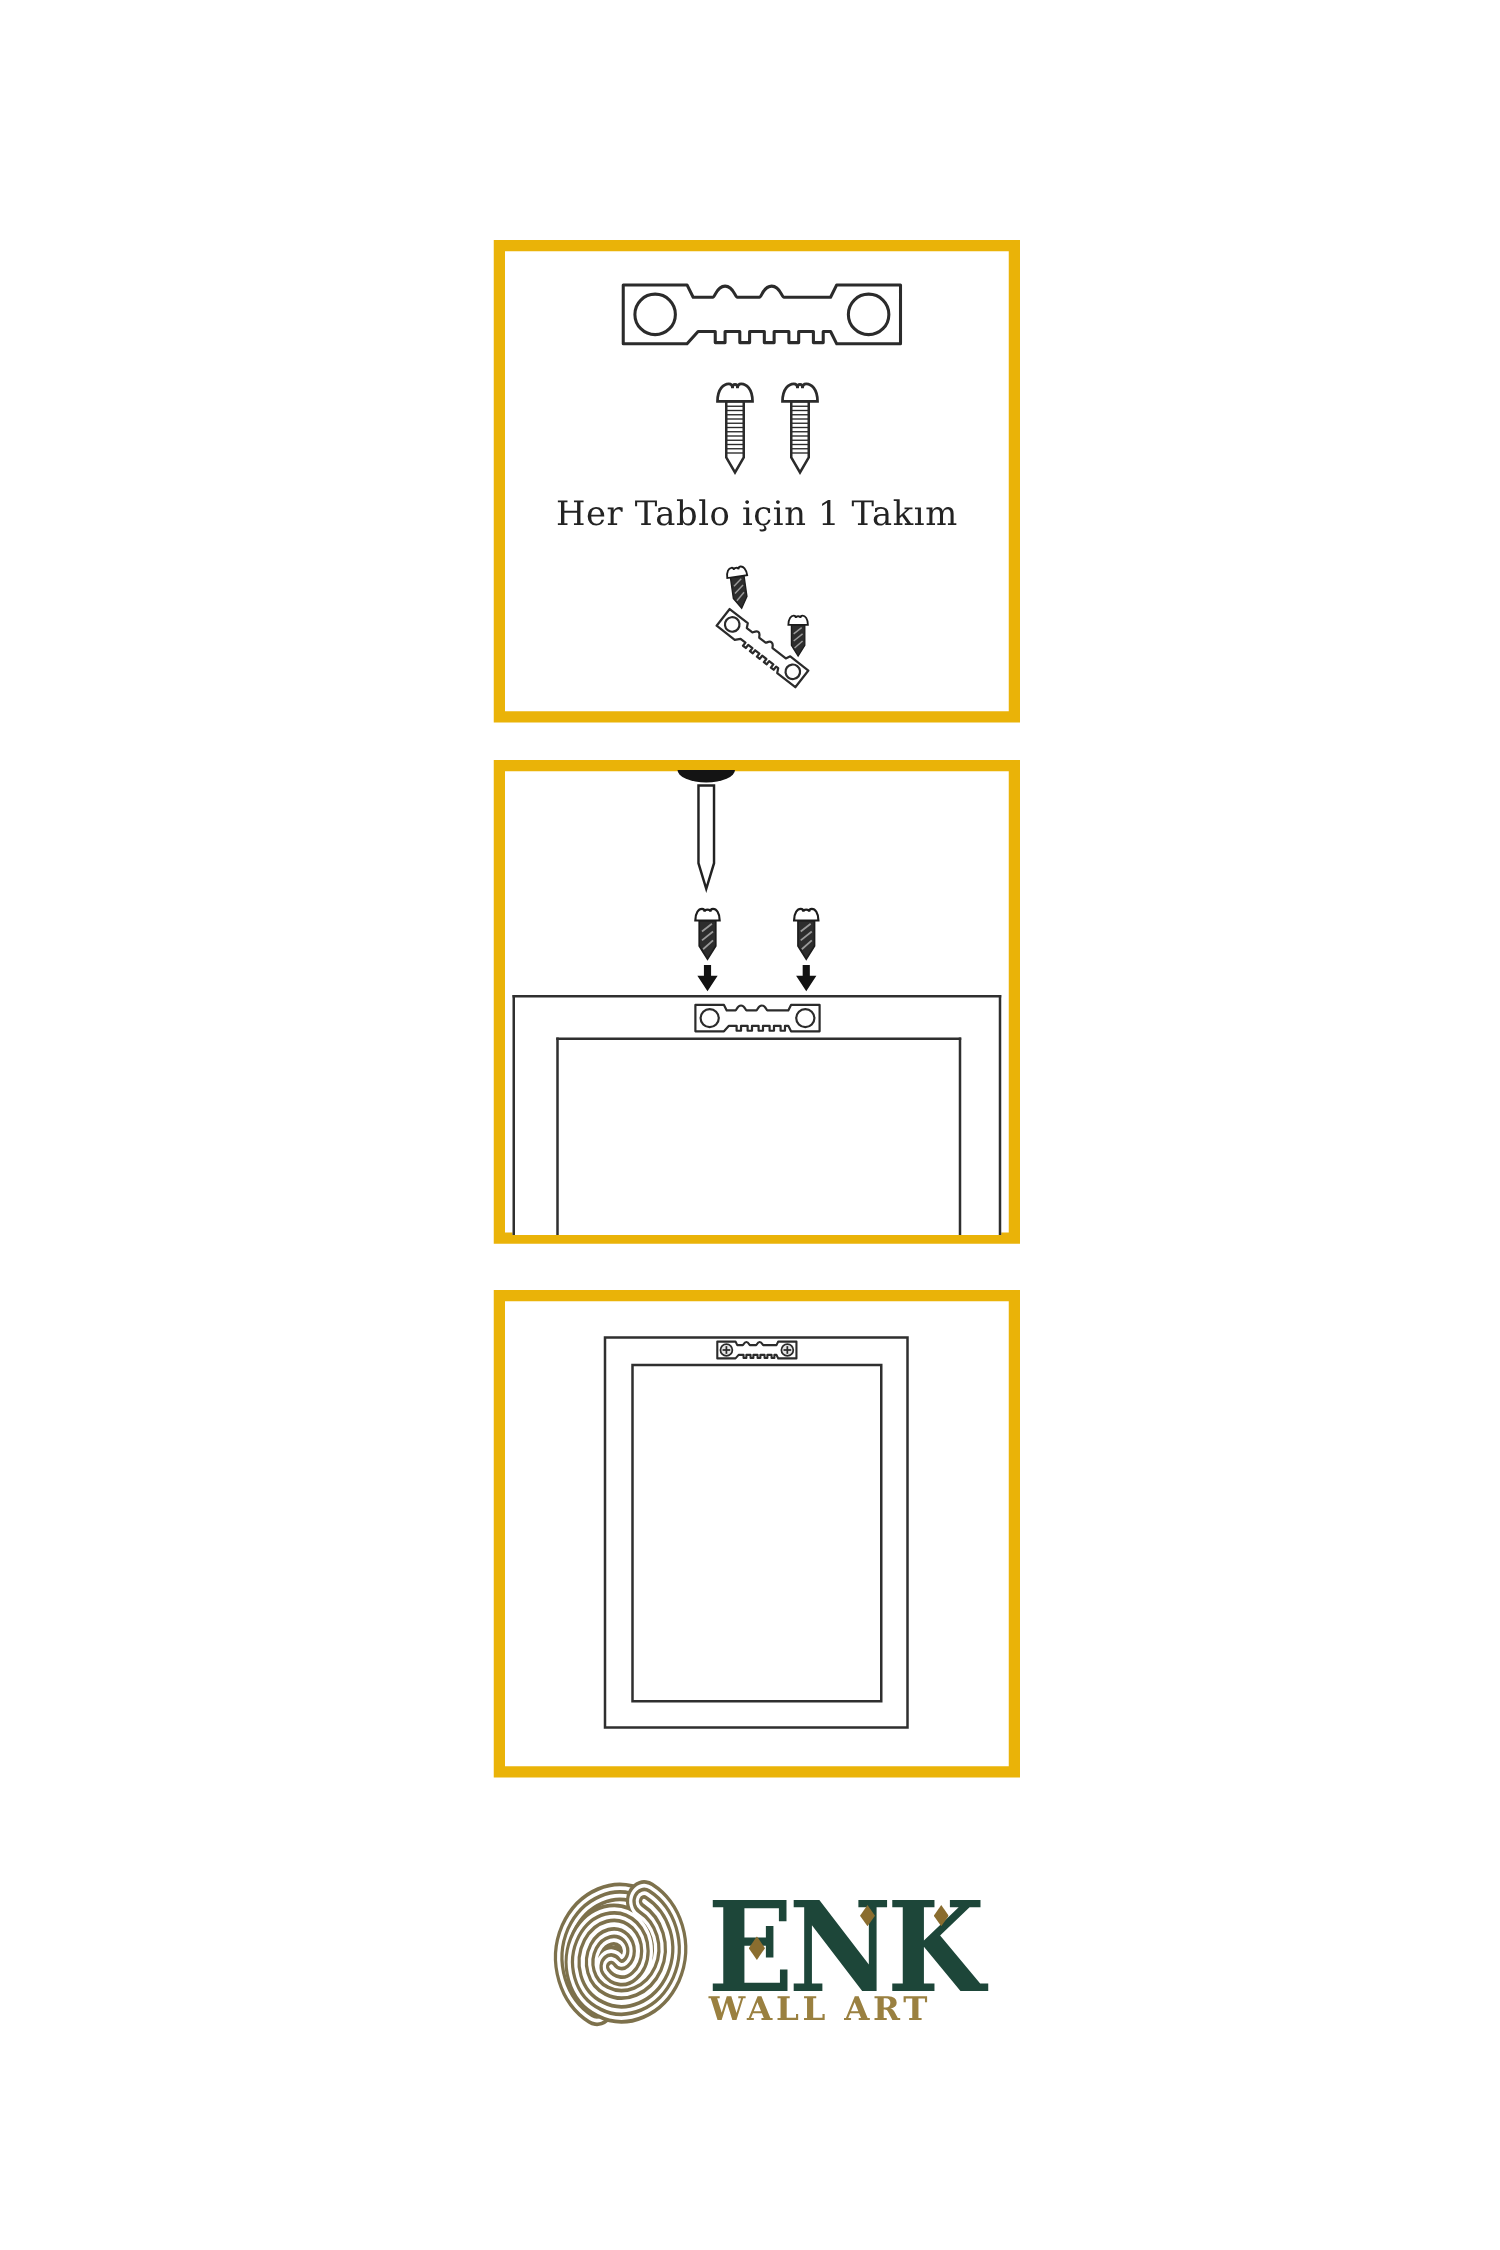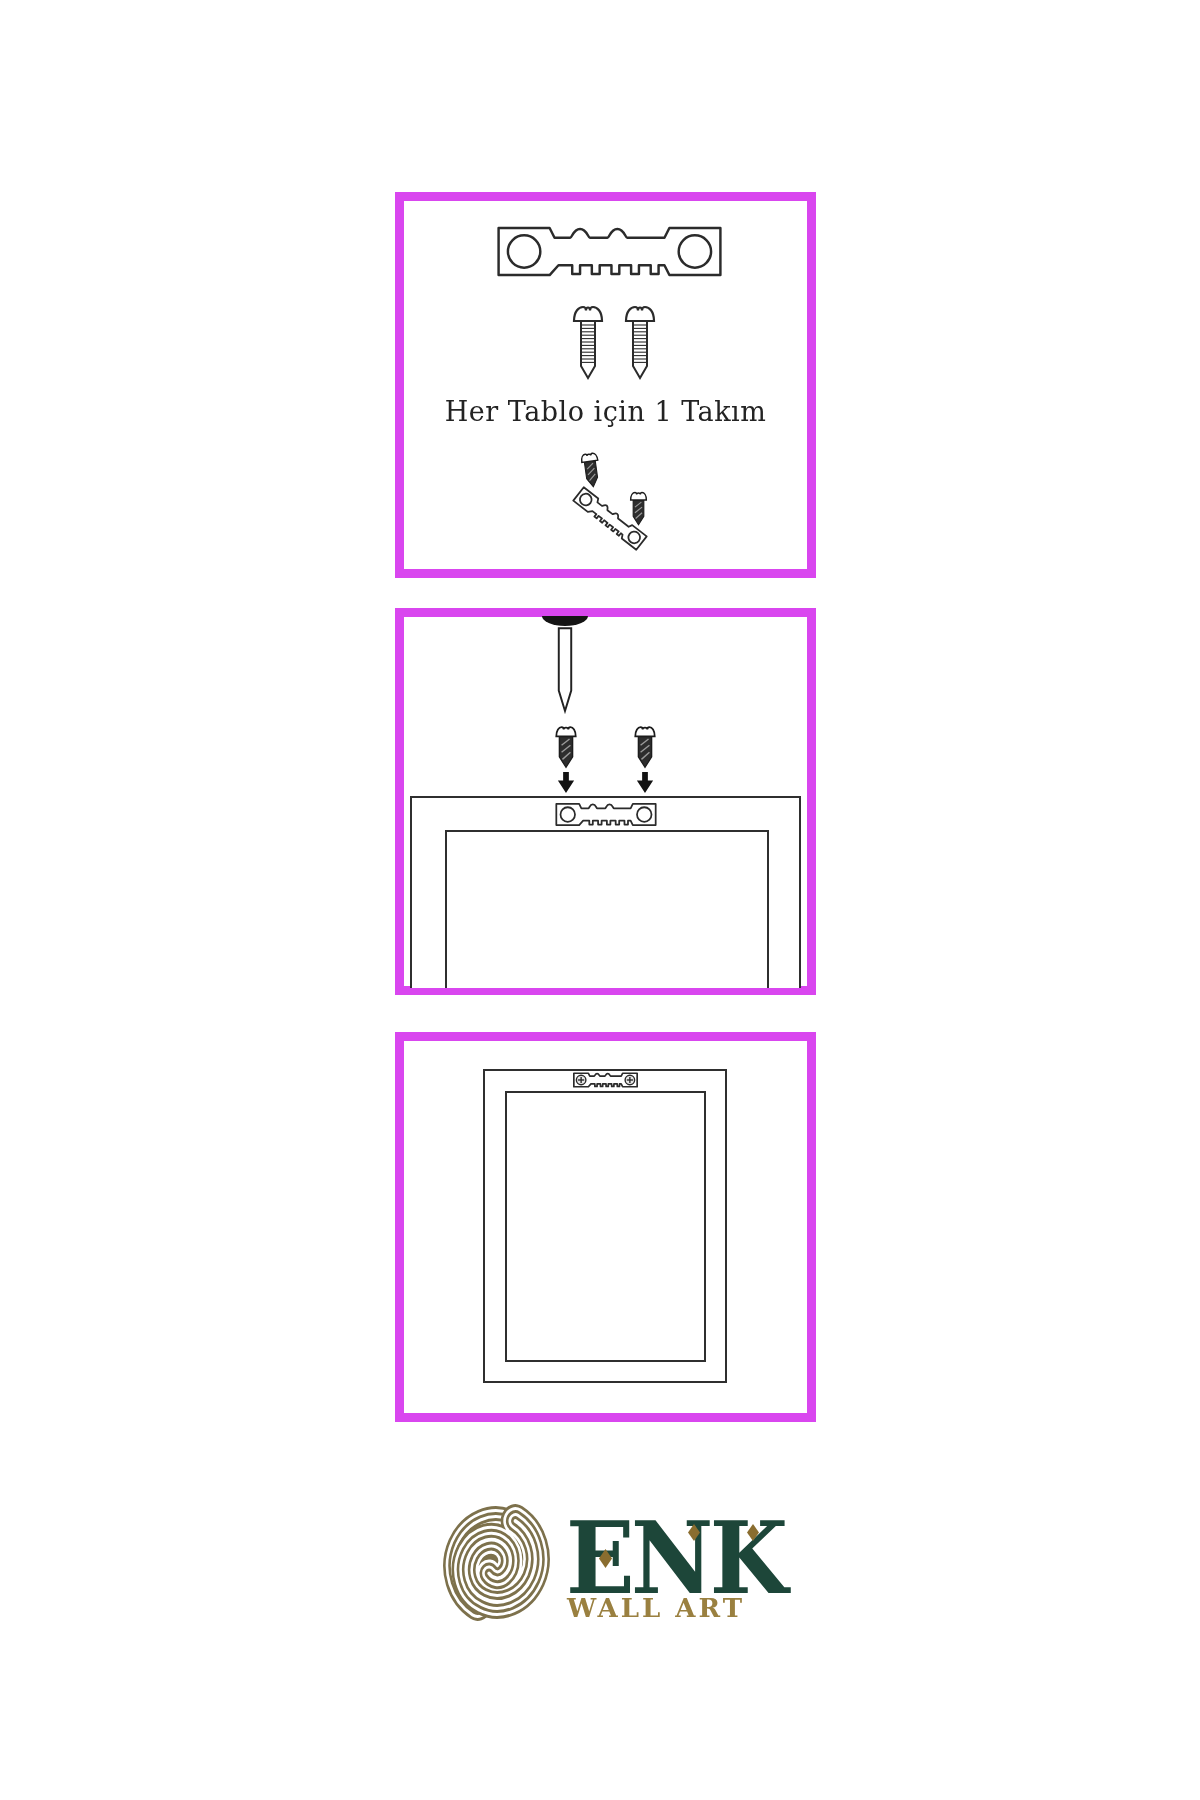--- a/index.html
+++ b/index.html
@@ -1,18 +1,18 @@
 <!DOCTYPE html>
 <html><head>
 <meta charset="utf-8">
 <style>
   html,body{margin:0;padding:0;background:#ffffff;}
   .canvas{position:relative;width:1200px;height:1800px;background:#ffffff;overflow:hidden;
           font-family:"DejaVu Serif","Liberation Serif",serif;}
-  .panel{position:absolute;left:395px;width:403px;border:9px solid #d946ef;background:#ffffff;}
+  .panel{position:absolute;left:395px;width:403px;border:9px solid #eab308;background:#ffffff;}
   .p1{top:192px;height:368px;}
   .p2{top:608px;height:369px;}
   .p3{top:1032px;height:372px;}
   .abs{position:absolute;}
   .caption{position:absolute;left:0;right:0;top:195px;text-align:center;
            font-size:27px;letter-spacing:.5px;color:#232323;white-space:nowrap;}
   .frame-rect{position:absolute;border:2px solid #2f2f2f;background:#ffffff;}
   .frame-rect.open-bottom{border-bottom:none;}
   .bump{position:absolute;left:138px;top:-1px;width:46px;height:10px;background:#141414;
         border-radius:0 0 23px 23px / 0 0 10px 10px;}

